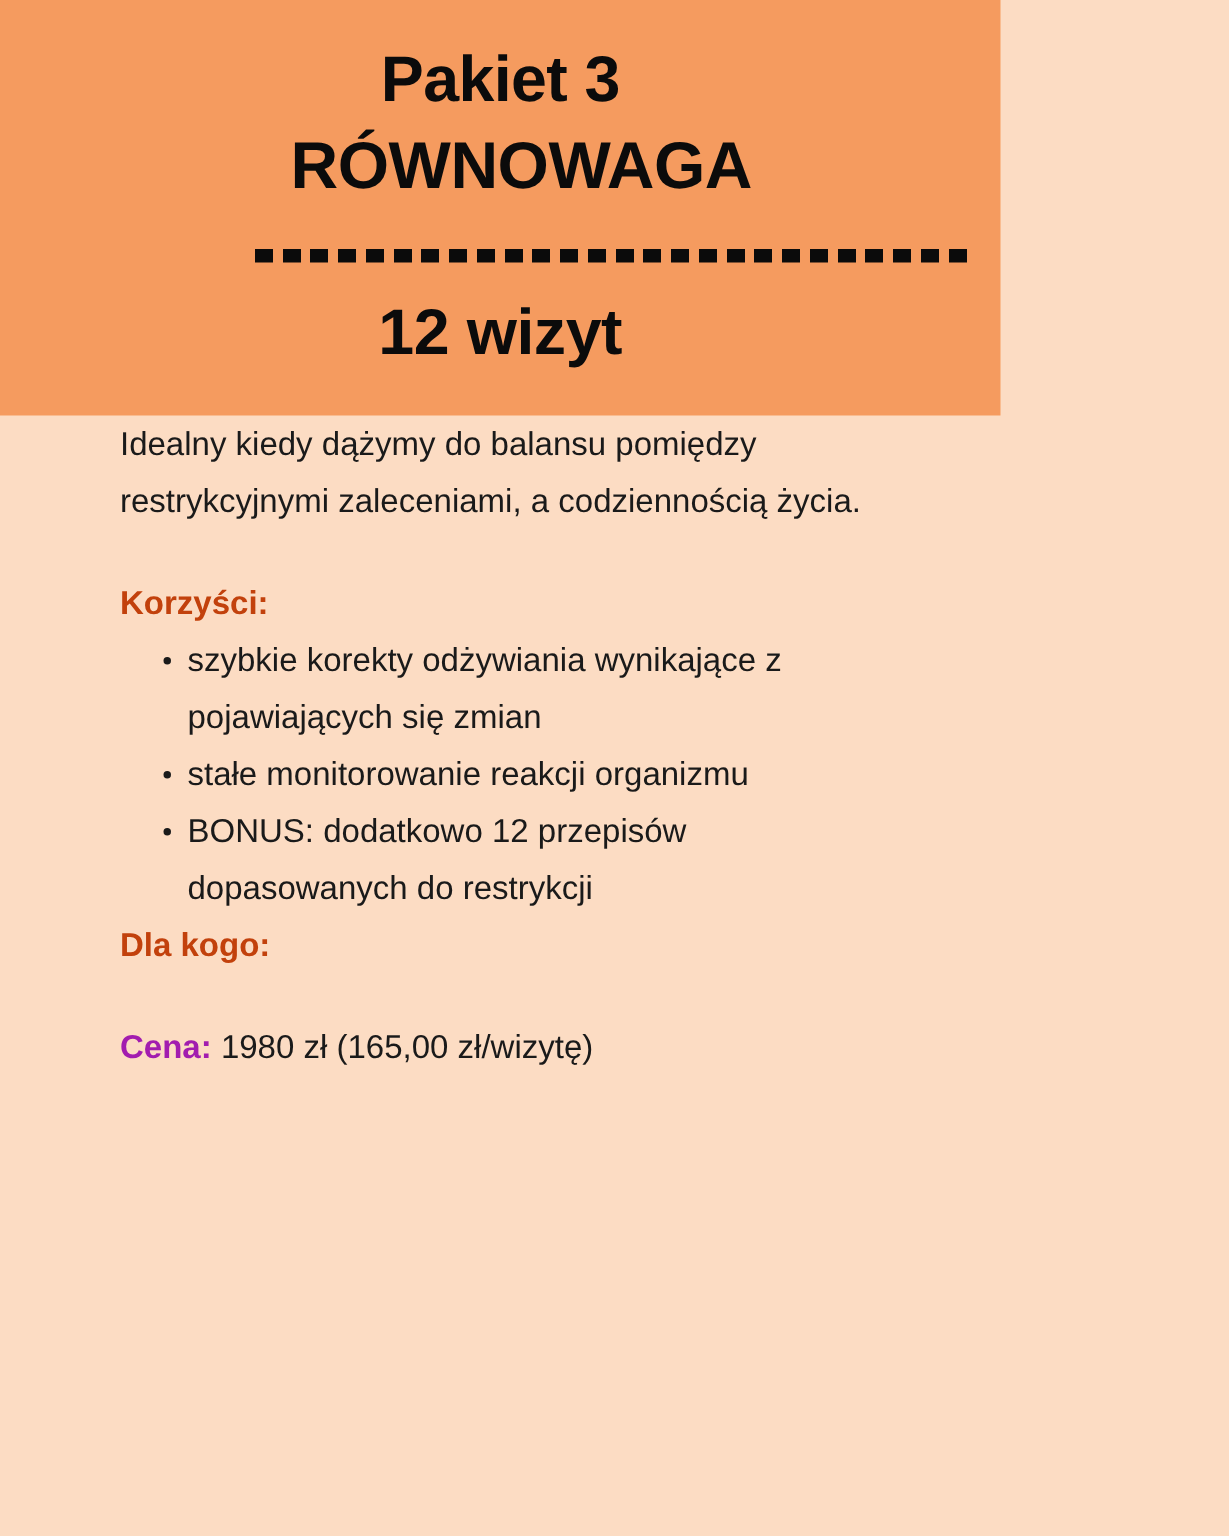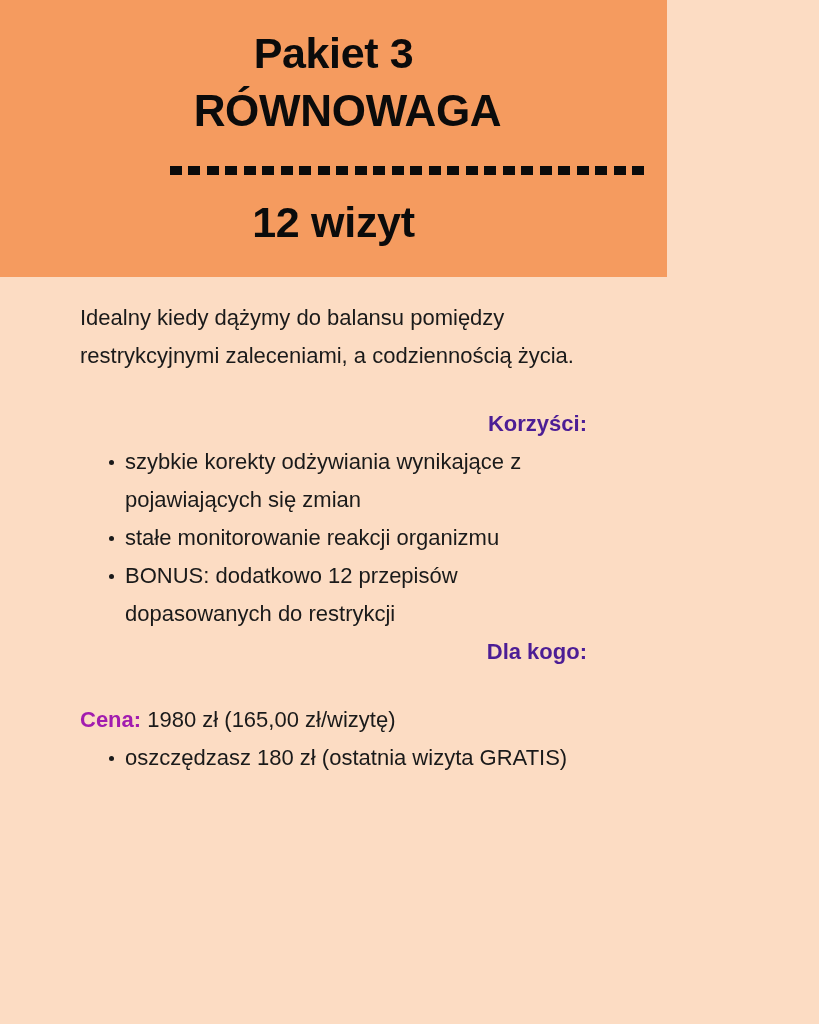--- a/index.html
+++ b/index.html
@@ -87,31 +87,29 @@
   .body-area {
     flex: 1 1 auto;
     padding: 0 80px;
     position: relative;
   }
 
   .intro {
     font-size: 22px;
     line-height: 38px;
     color: #1A1A1A;
-    padding-top: 22px;
     max-width: 630px;
   }
 
   .section-heading {
     font-size: 22px;
     line-height: 38px;
     font-weight: bold;
-    color: #4c1d95;
+    color: #c2410c;
     margin-top: 30px;
-    text-align: right;
   }
 
   .section-heading.tight {
     margin-top: 0;
   }
 
   ul.bullets {
     list-style: none;
     margin: 0;
     padding: 0;
@@ -174,19 +172,16 @@
     </ul>
 
     <div class="section-heading tight">Dla kogo:</div>
 
 
     <div class="price-row">
       <span class="bold">Cena:</span>
       <span>1980 zł (165,00 zł/wizytę)</span>
     </div>
 
-    <ul class="bullets">
-      <li>oszczędzasz 180 zł (ostatnia wizyta GRATIS)</li>
-    </ul>
 
   </div>
 
 </div>
 
 </body></html>

